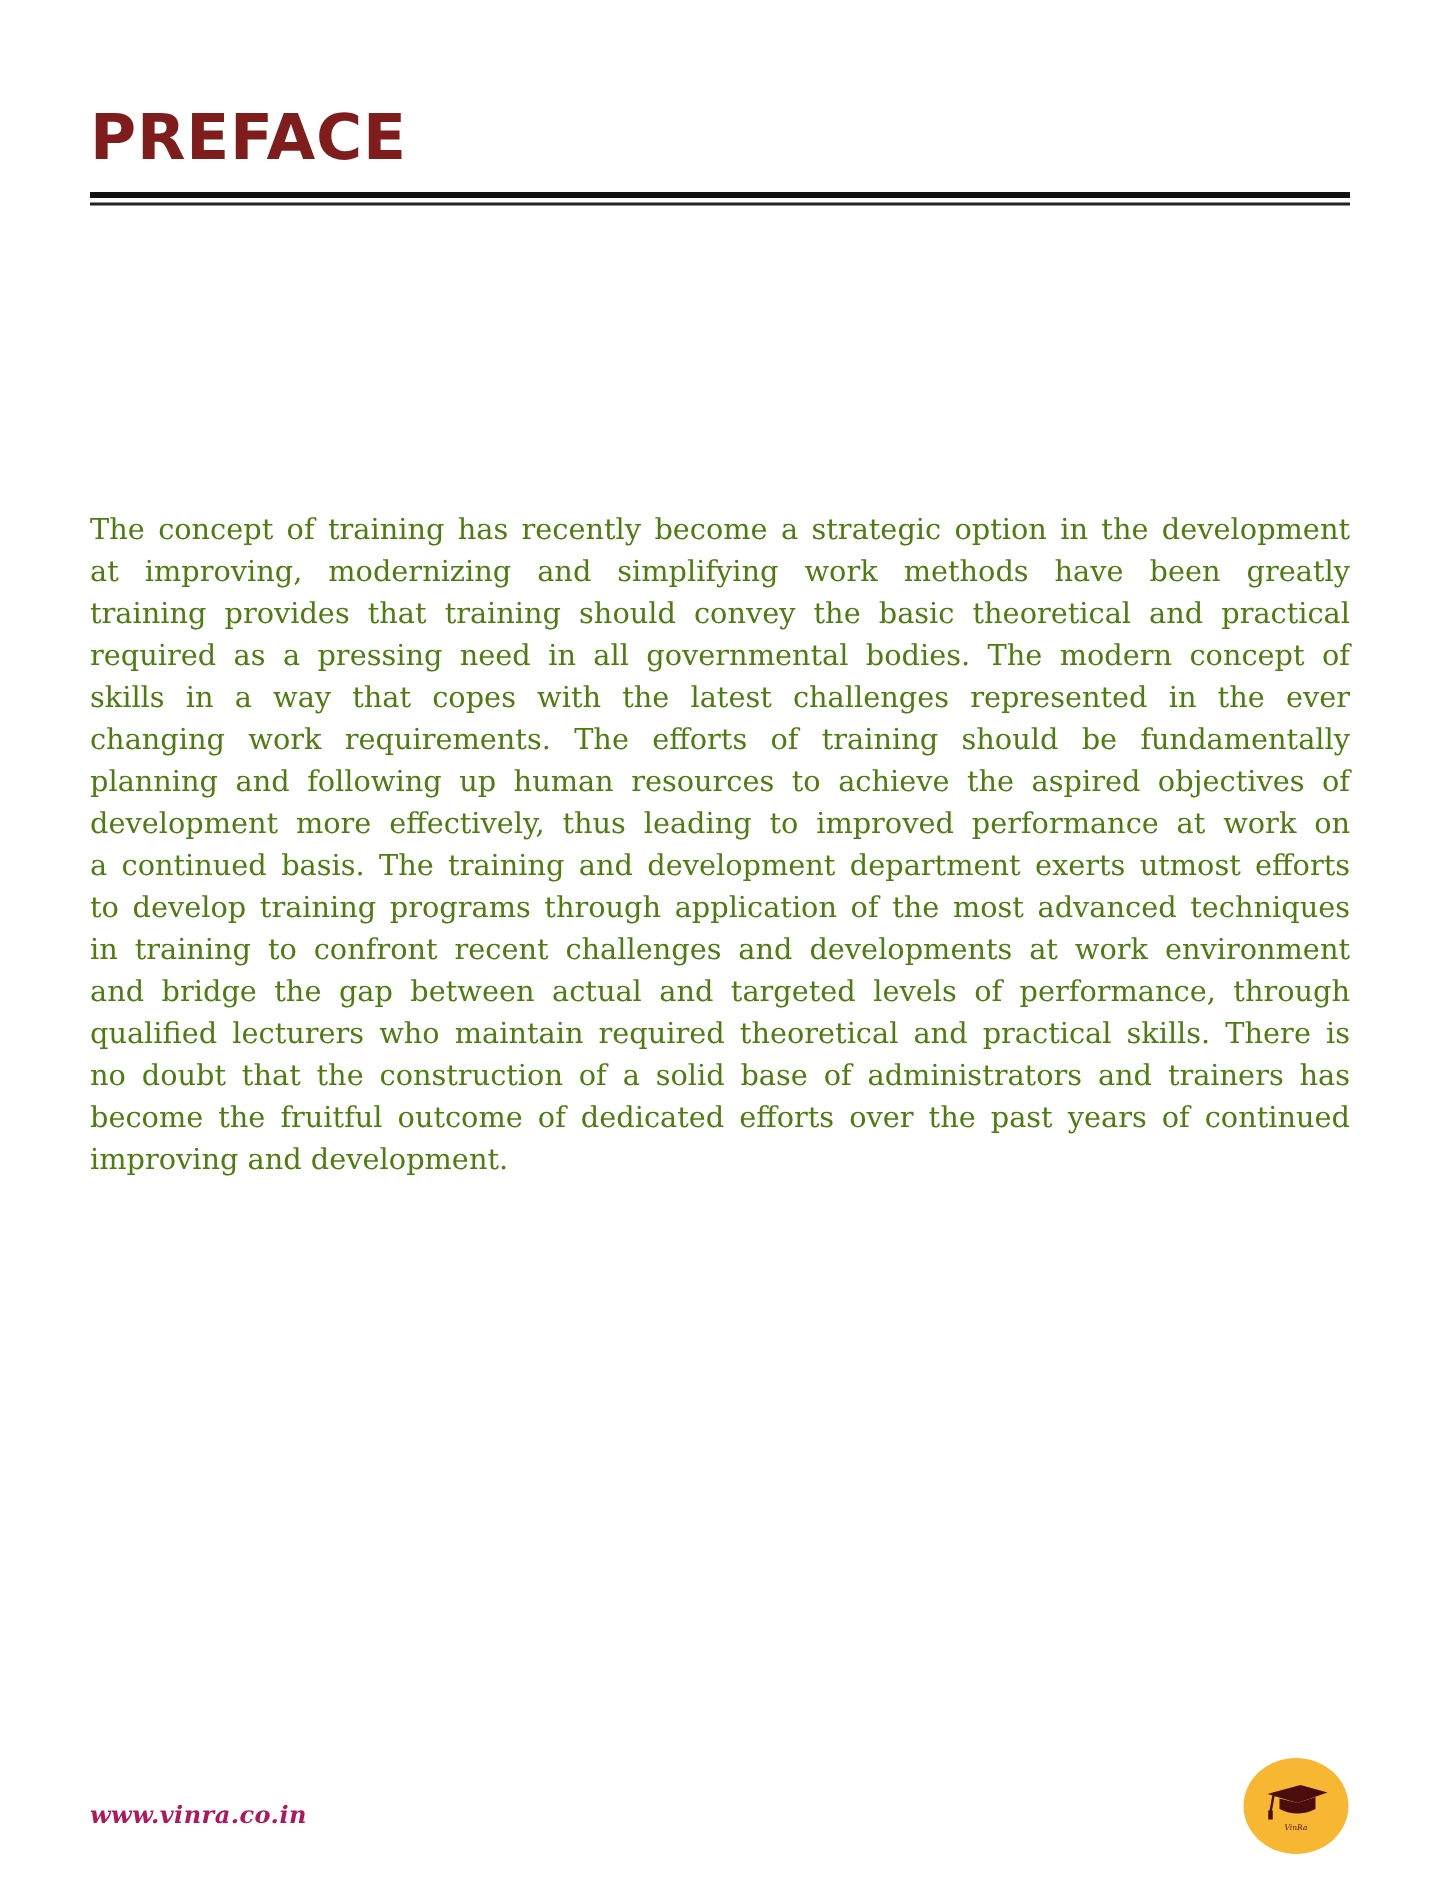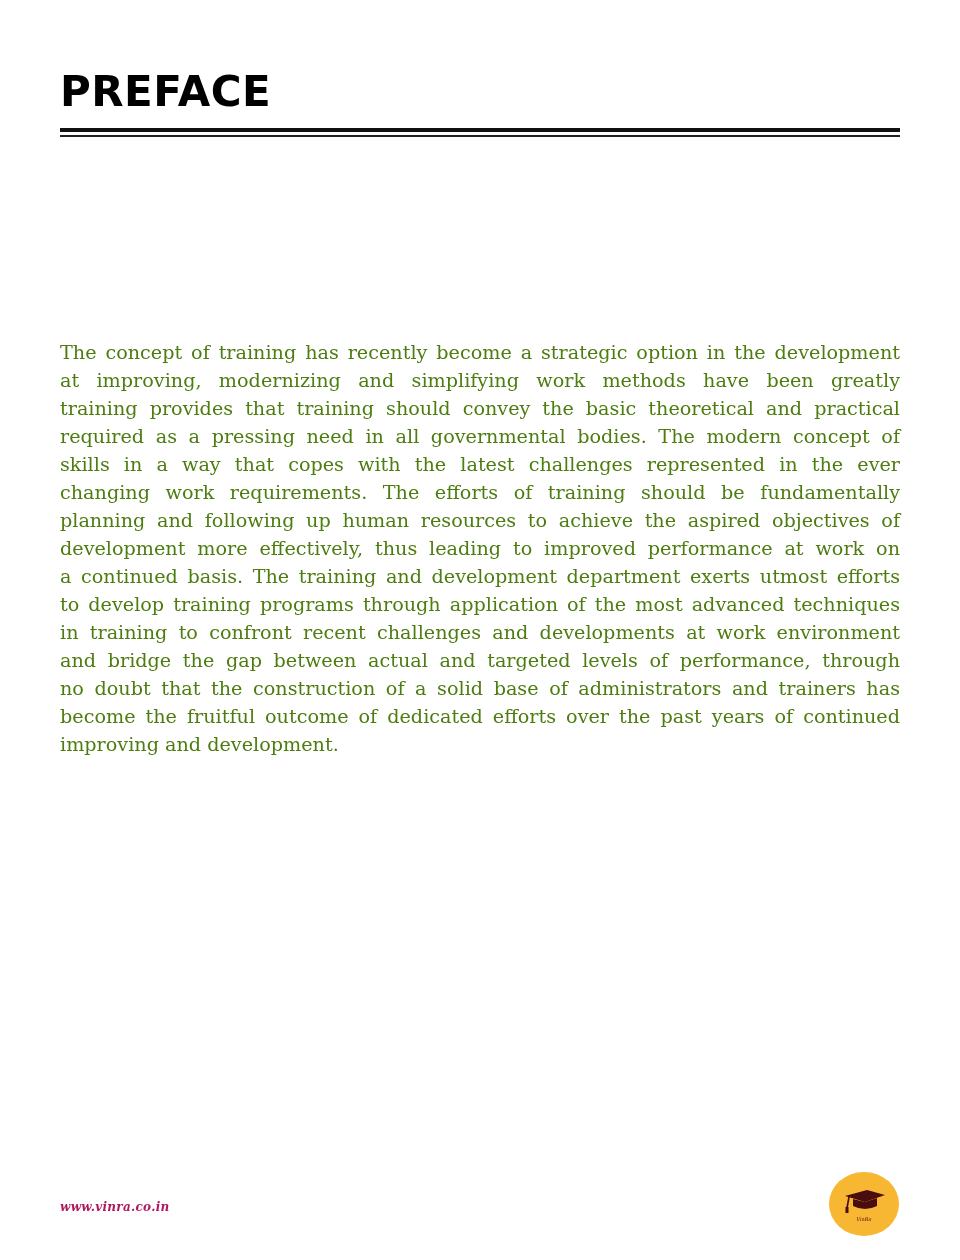--- a/index.html
+++ b/index.html
@@ -17,21 +17,21 @@
     .title {
       position: absolute;
       left: 60px;
       top: 64px;
       margin: 0;
       font-family: "DejaVu Sans", sans-serif;
       font-weight: bold;
       font-size: 42px;
       letter-spacing: 0.5px;
       line-height: 56px;
-      color: #000000;
+      color: #7f1d1d;
     }
     .rule-thick {
       position: absolute;
       left: 60px;
       top: 128px;
       width: 840px;
       height: 4px;
       background: #111111;
     }
     .rule-thin {
@@ -64,21 +64,21 @@
     .line.last {
       text-align-last: left;
     }
     .footer-url {
       position: absolute;
       left: 60px;
       top: 1200px;
       font-family: "DejaVu Serif", serif;
       font-style: italic;
       font-weight: bold;
-      font-size: 12px;
+      font-size: 16px;
       color: #b0185e;
       letter-spacing: 0.3px;
     }
     .logo {
       position: absolute;
       left: 829px;
       top: 1172px;
       width: 70px;
       height: 64px;
       border-radius: 50%;
@@ -114,20 +114,21 @@
   <span class="line">training provides that training should convey the basic theoretical and practical</span>
   <span class="line">required as a pressing need in all governmental bodies. The modern concept of</span>
   <span class="line">skills in a way that copes with the latest challenges represented in the ever</span>
   <span class="line">changing work requirements. The efforts of training should be fundamentally</span>
   <span class="line">planning and following up human resources to achieve the aspired objectives of</span>
   <span class="line">development more effectively, thus leading to improved performance at work on</span>
   <span class="line">a continued basis. The training and development department exerts utmost efforts</span>
   <span class="line">to develop training programs through application of the most advanced techniques</span>
   <span class="line">in training to confront recent challenges and developments at work environment</span>
   <span class="line">and bridge the gap between actual and targeted levels of performance, through</span>
+  <span class="line">qualified lecturers who maintain required theoretical and practical skills. There is</span>
   <span class="line">no doubt that the construction of a solid base of administrators and trainers has</span>
   <span class="line">become the fruitful outcome of dedicated efforts over the past years of continued</span>
   <span class="line last">improving and development.</span>
 </div>
 
 <a class="footer-url">www.vinra.co.in</a>
 
 <div class="logo">
   <svg width="46" height="32" viewBox="0 0 46 32">
 

